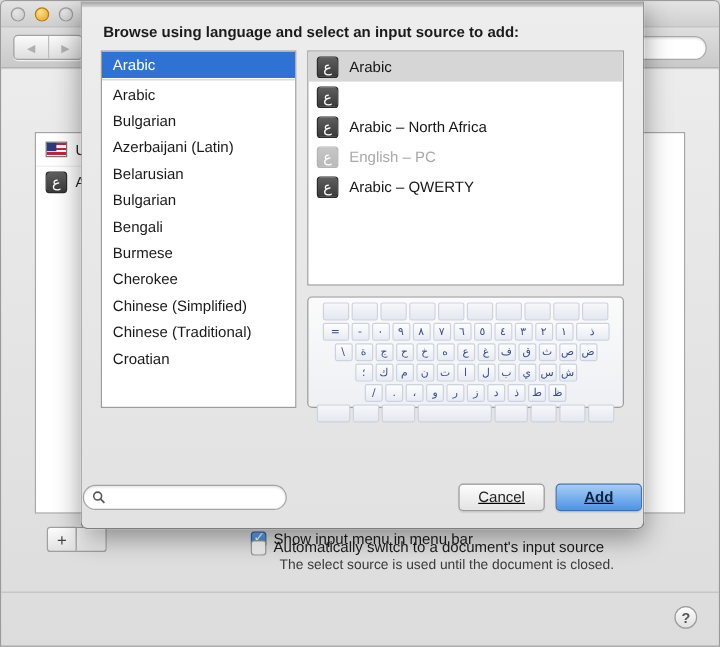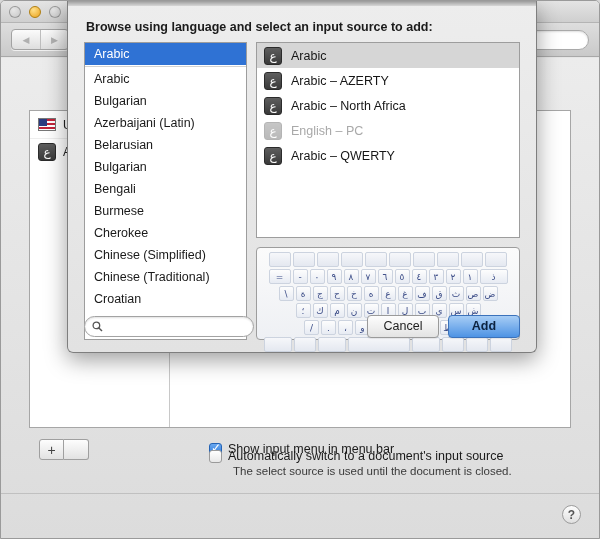--- a/index.html
+++ b/index.html
@@ -164,21 +164,21 @@
     font-size: 12px; font-weight: bold; color: #555;
   }
   #footerline {
     position: absolute; left: 0; right: 0; bottom: 44px; height: 1px;
     background: #c0c0c0;
   }
 
   
   #sheet {
     position: absolute; left: 66px; top: 0;
-    width: 470px; height: 352px;
+    width: 470px; height: 440px;
     background: linear-gradient(#ededed, #e2e2e2);
     border: 1px solid #7e7e7e;
     border-top: 0;
     border-radius: 0 0 6px 6px;
     box-shadow: 0 7px 22px rgba(0,0,0,.38);
     overflow: hidden;
   }
   #sheettop { height: 5px; background: linear-gradient(#9b9b9b, #d7d7d7); }
 
   #sheetlabel {
@@ -232,21 +232,21 @@
     display: flex; align-items: center; justify-content: center;
     font-size: 9px; color: #3a4b86;
     font-family: "DejaVu Sans", sans-serif;
   }
   .key.blank { background: linear-gradient(#f6f7fa, #e4e8f0); color: transparent; }
   .key.w20 { min-width: 22px; } .key.w26 { min-width: 28px; } .key.w60 { min-width: 62px; }
 
   
   #sheetfoot {
     position: absolute; left: 0; right: 0; bottom: 0; height: 52px;
-    display: flex; align-items: center; padding: 0 16px;
+    display: flex; align-items: center; padding: 0 1px; text-decoration: underline;
   }
   #sheetsearch {
     width: 170px; height: 21px;
     background: #fff; border: 1px solid #a3a3a3; border-radius: 11px;
     display: flex; align-items: center; padding-left: 7px;
     box-shadow: inset 0 1px 2px rgba(0,0,0,.12);
   }
   #sheetsearch input {
     border: 0; outline: 0; background: transparent; margin-left: 4px;
     font-family: "Liberation Sans", sans-serif; font-size: 11.5px; width: 135px;
@@ -354,21 +354,20 @@
 
       <div id="rightcol">
 
         <div id="srcbox">
           <div class="isrow sel">
             <span class="arabicicon">ع</span>
             <span>Arabic</span>
           </div>
           <div class="isrow">
             <span class="arabicicon">ع</span>
-            <span>Arabic – AZERTY</span>
           </div>
           <div class="isrow">
             <span class="arabicicon">ع</span>
             <span>Arabic – North Africa</span>
           </div>
           <div class="isrow dim">
             <span class="arabicicon">ع</span>
             <span>English – PC</span>
           </div>
           <div class="isrow">

